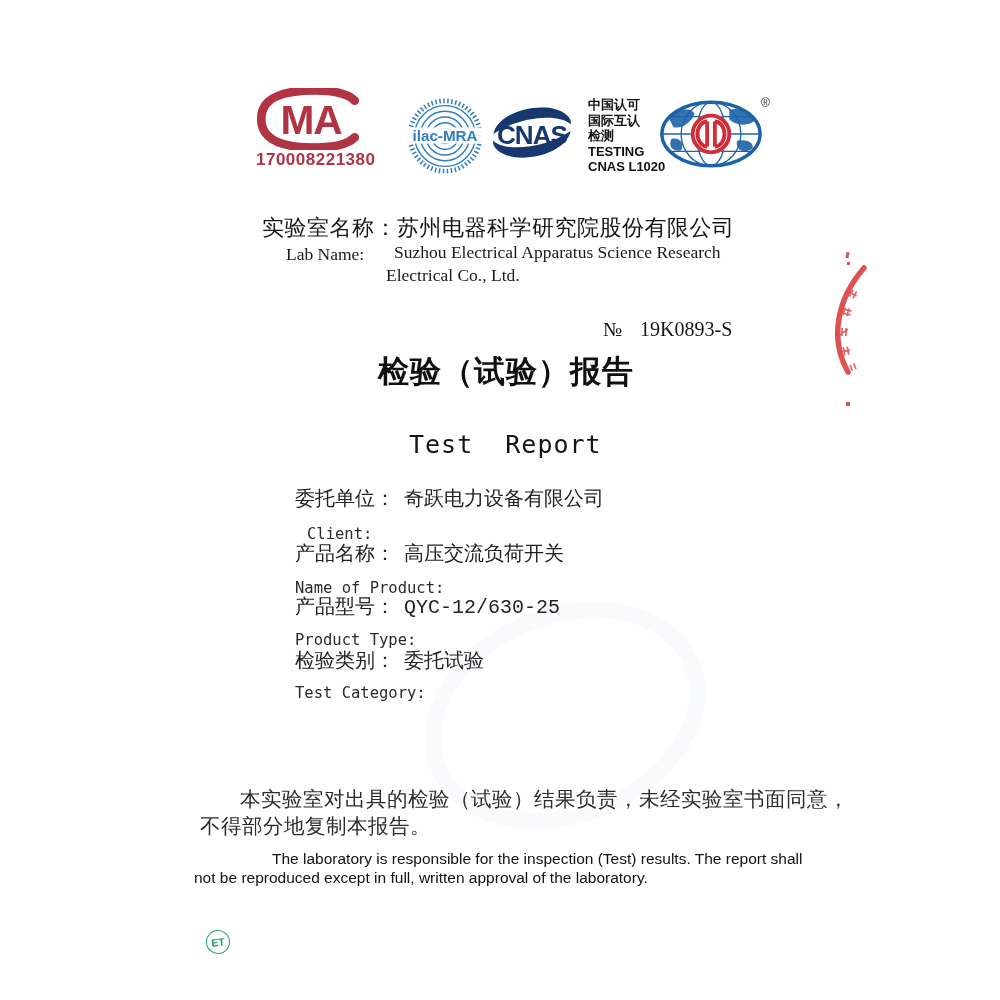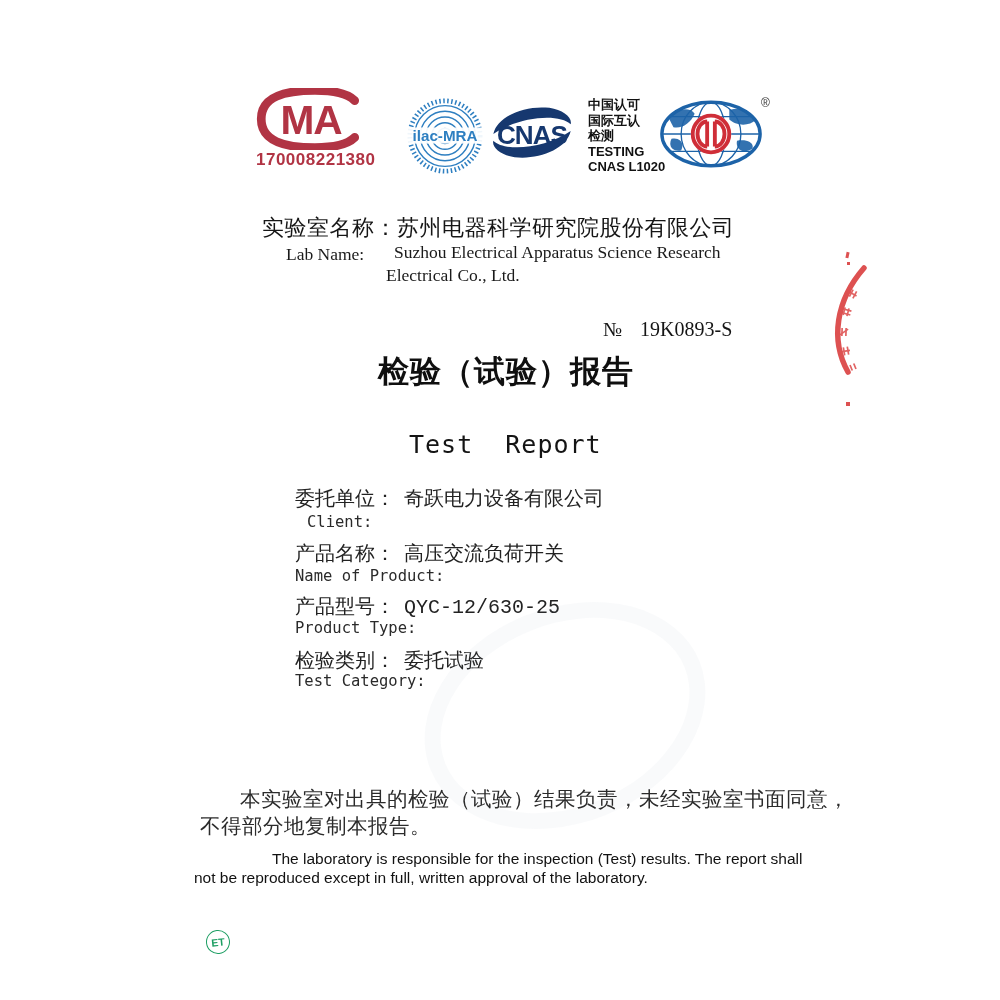--- a/index.html
+++ b/index.html
@@ -47,21 +47,21 @@
   .title-zh{position:absolute;left:378px;top:351px;font-size:31px;font-weight:700;
     letter-spacing:1px;color:#0f0f0f;white-space:nowrap;}
   .title-en{position:absolute;left:409px;top:382px;font-family:"DejaVu Sans Mono",monospace;
     font-size:25px;color:#141414;white-space:pre;letter-spacing:1px;margin-top:48px;}
 
   
   .field-zh{position:absolute;font-size:20px;color:#222;white-space:nowrap;
     font-family:"DejaVu Serif","Liberation Serif",serif;}
   .field-zh .val{margin-left:9px;font-family:Liberation Mono, monospace;}
   .field-en{position:absolute;font-family:"DejaVu Sans Mono",monospace;font-size:15.5px;
-    color:#2a2a2a;white-space:nowrap;}
+    color:#2a2a2a;white-space:nowrap;margin-top:12px;}
 
   
   .disc-zh{position:absolute;font-size:20.5px;color:#2b2b2b;white-space:nowrap;
     font-family:"DejaVu Serif","Liberation Serif",serif;letter-spacing:.5px;}
   .disc-en{position:absolute;font-size:15.5px;color:#111;white-space:nowrap;
     font-family:"Liberation Sans",sans-serif;}
 
   
   .et-mark{position:absolute;left:206px;top:930px;width:24px;height:24px;border-radius:50%;
     border:1.7px solid var(--et-green);color:var(--et-green);display:flex;align-items:center;

